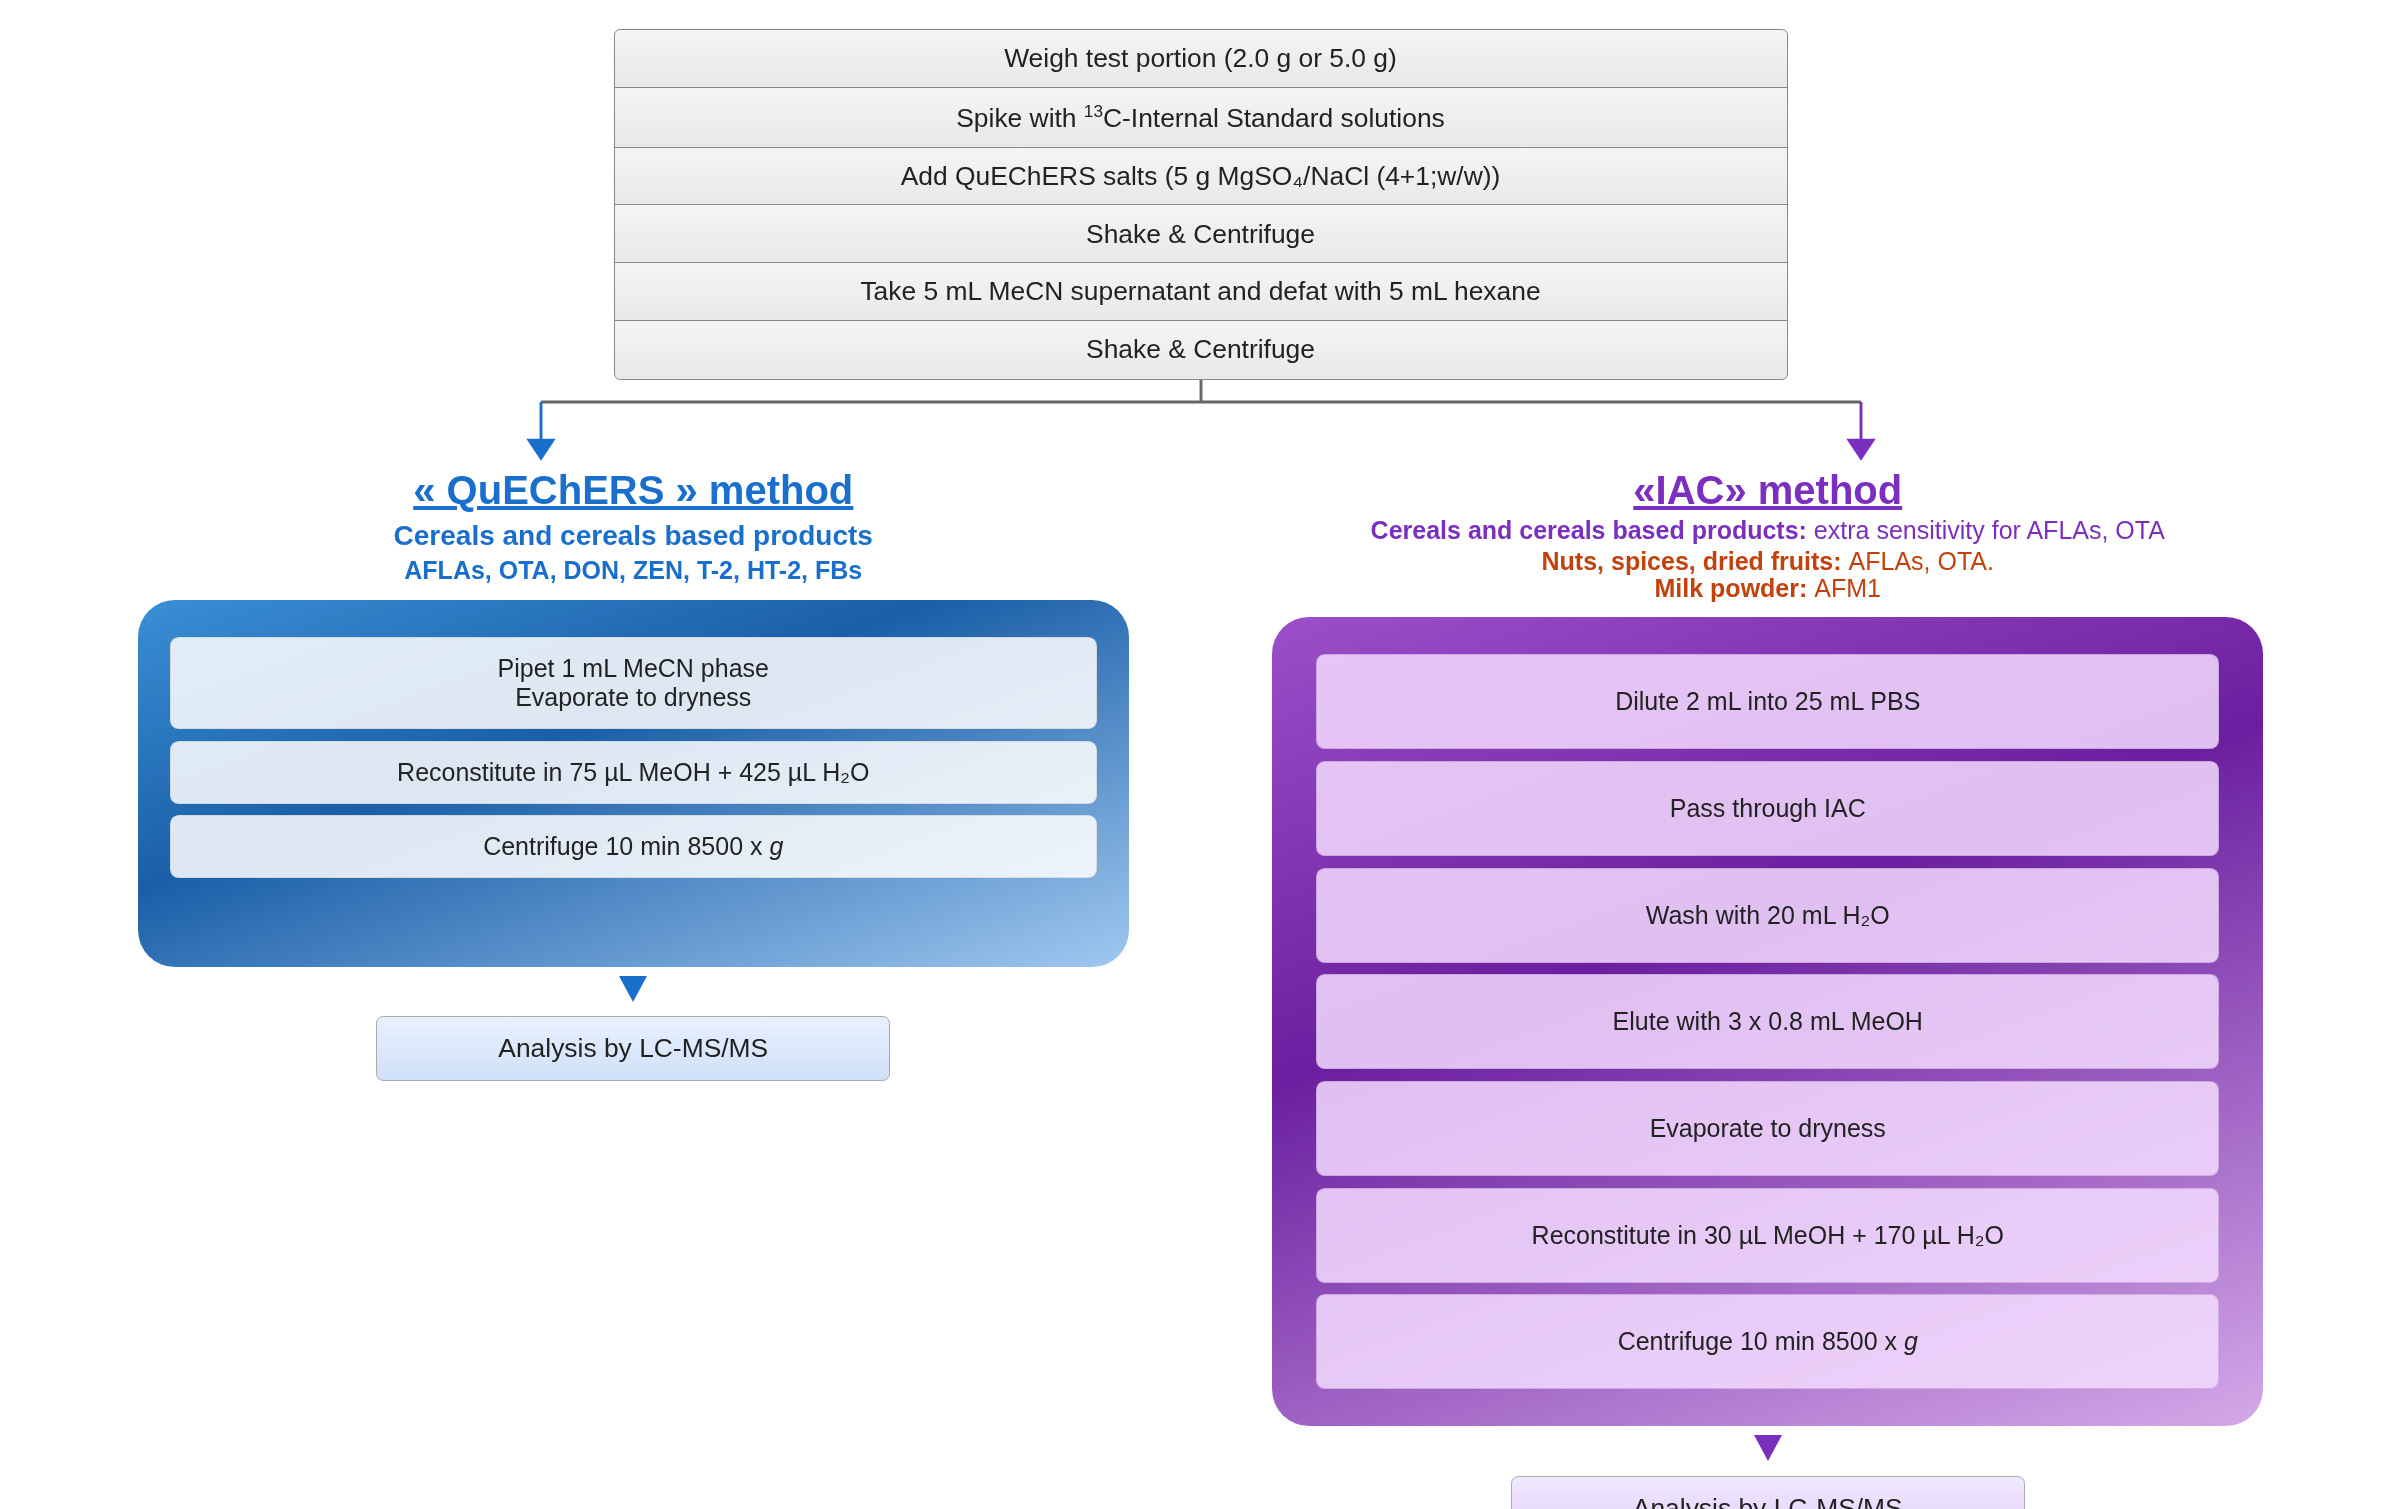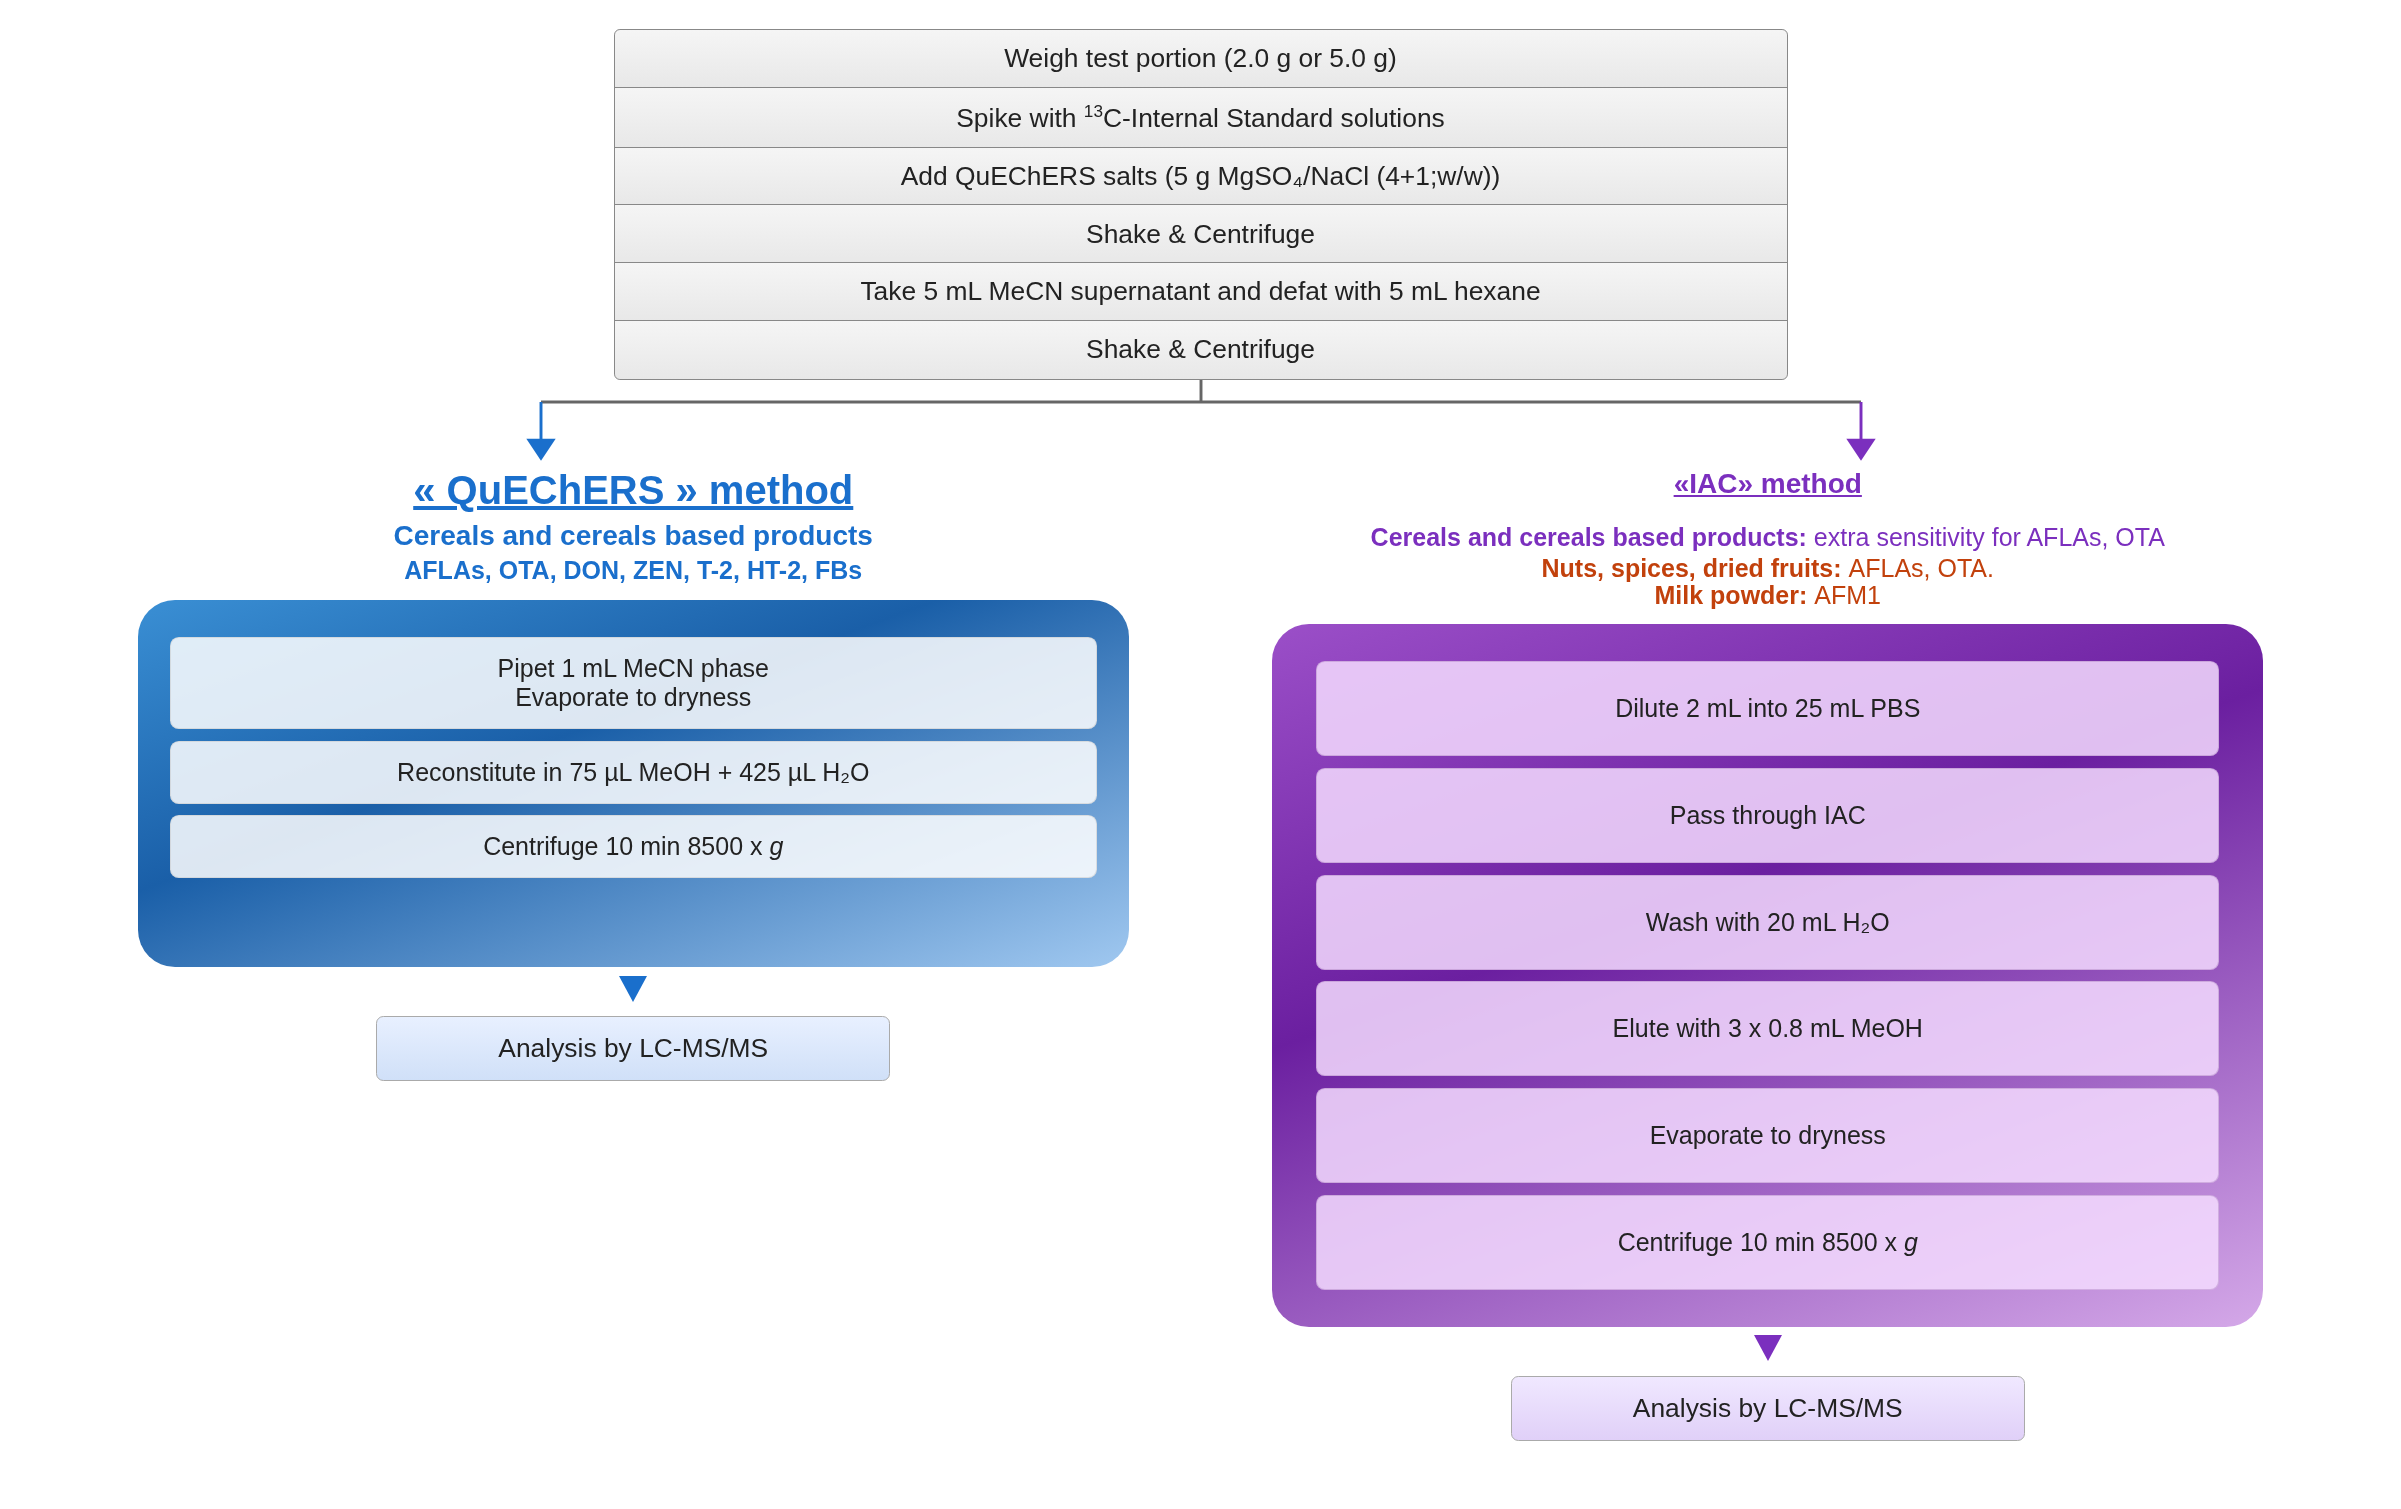--- a/index.html
+++ b/index.html
@@ -92,26 +92,26 @@
 
     .method-detail-blue {
       font-size: 25px;
       font-weight: bold;
       color: #1a6fcc;
       text-align: center;
       margin-bottom: 14.7px;
     }
 
     .method-title-purple {
-      font-size: 28px;
+      font-size: 40px;
       font-weight: bold;
       color: #7b2fbe;
       text-decoration: underline;
       text-align: center;
-      margin-bottom: 23px;
+      margin-bottom: 3px;
     }
 
     .method-subtitle-purple {
       font-size: 25px;
       font-weight: bold;
       color: #7b2fbe;
       text-align: center;
       margin-bottom: 2.9px;
     }
 
@@ -277,20 +277,21 @@
       <div class="method-detail-purple" style="margin-top:-7.3px; margin-bottom:14.7px;">
         <span>Milk powder: </span><span style="font-weight:normal; font-size:25px;">AFM1</span>
       </div>
 
       <div class="purple-box">
         <div class="inner-box-purple">Dilute 2 mL into 25 mL PBS</div>
         <div class="inner-box-purple">Pass through IAC</div>
         <div class="inner-box-purple">Wash with 20 mL H₂O</div>
         <div class="inner-box-purple">Elute with 3 x 0.8 mL MeOH</div>
         <div class="inner-box-purple">Evaporate to dryness</div>
+        <div class="inner-box-purple">Reconstitute in 30 µL MeOH + 170 µL H₂O</div>
         <div class="inner-box-purple">Centrifuge 10 min 8500 x <i>g</i></div>
       </div>
 
       <div class="arrow-down-purple"></div>
       <div class="final-box-purple">Analysis by LC-MS/MS</div>
     </div>
 
   </div>
 </div>
 

